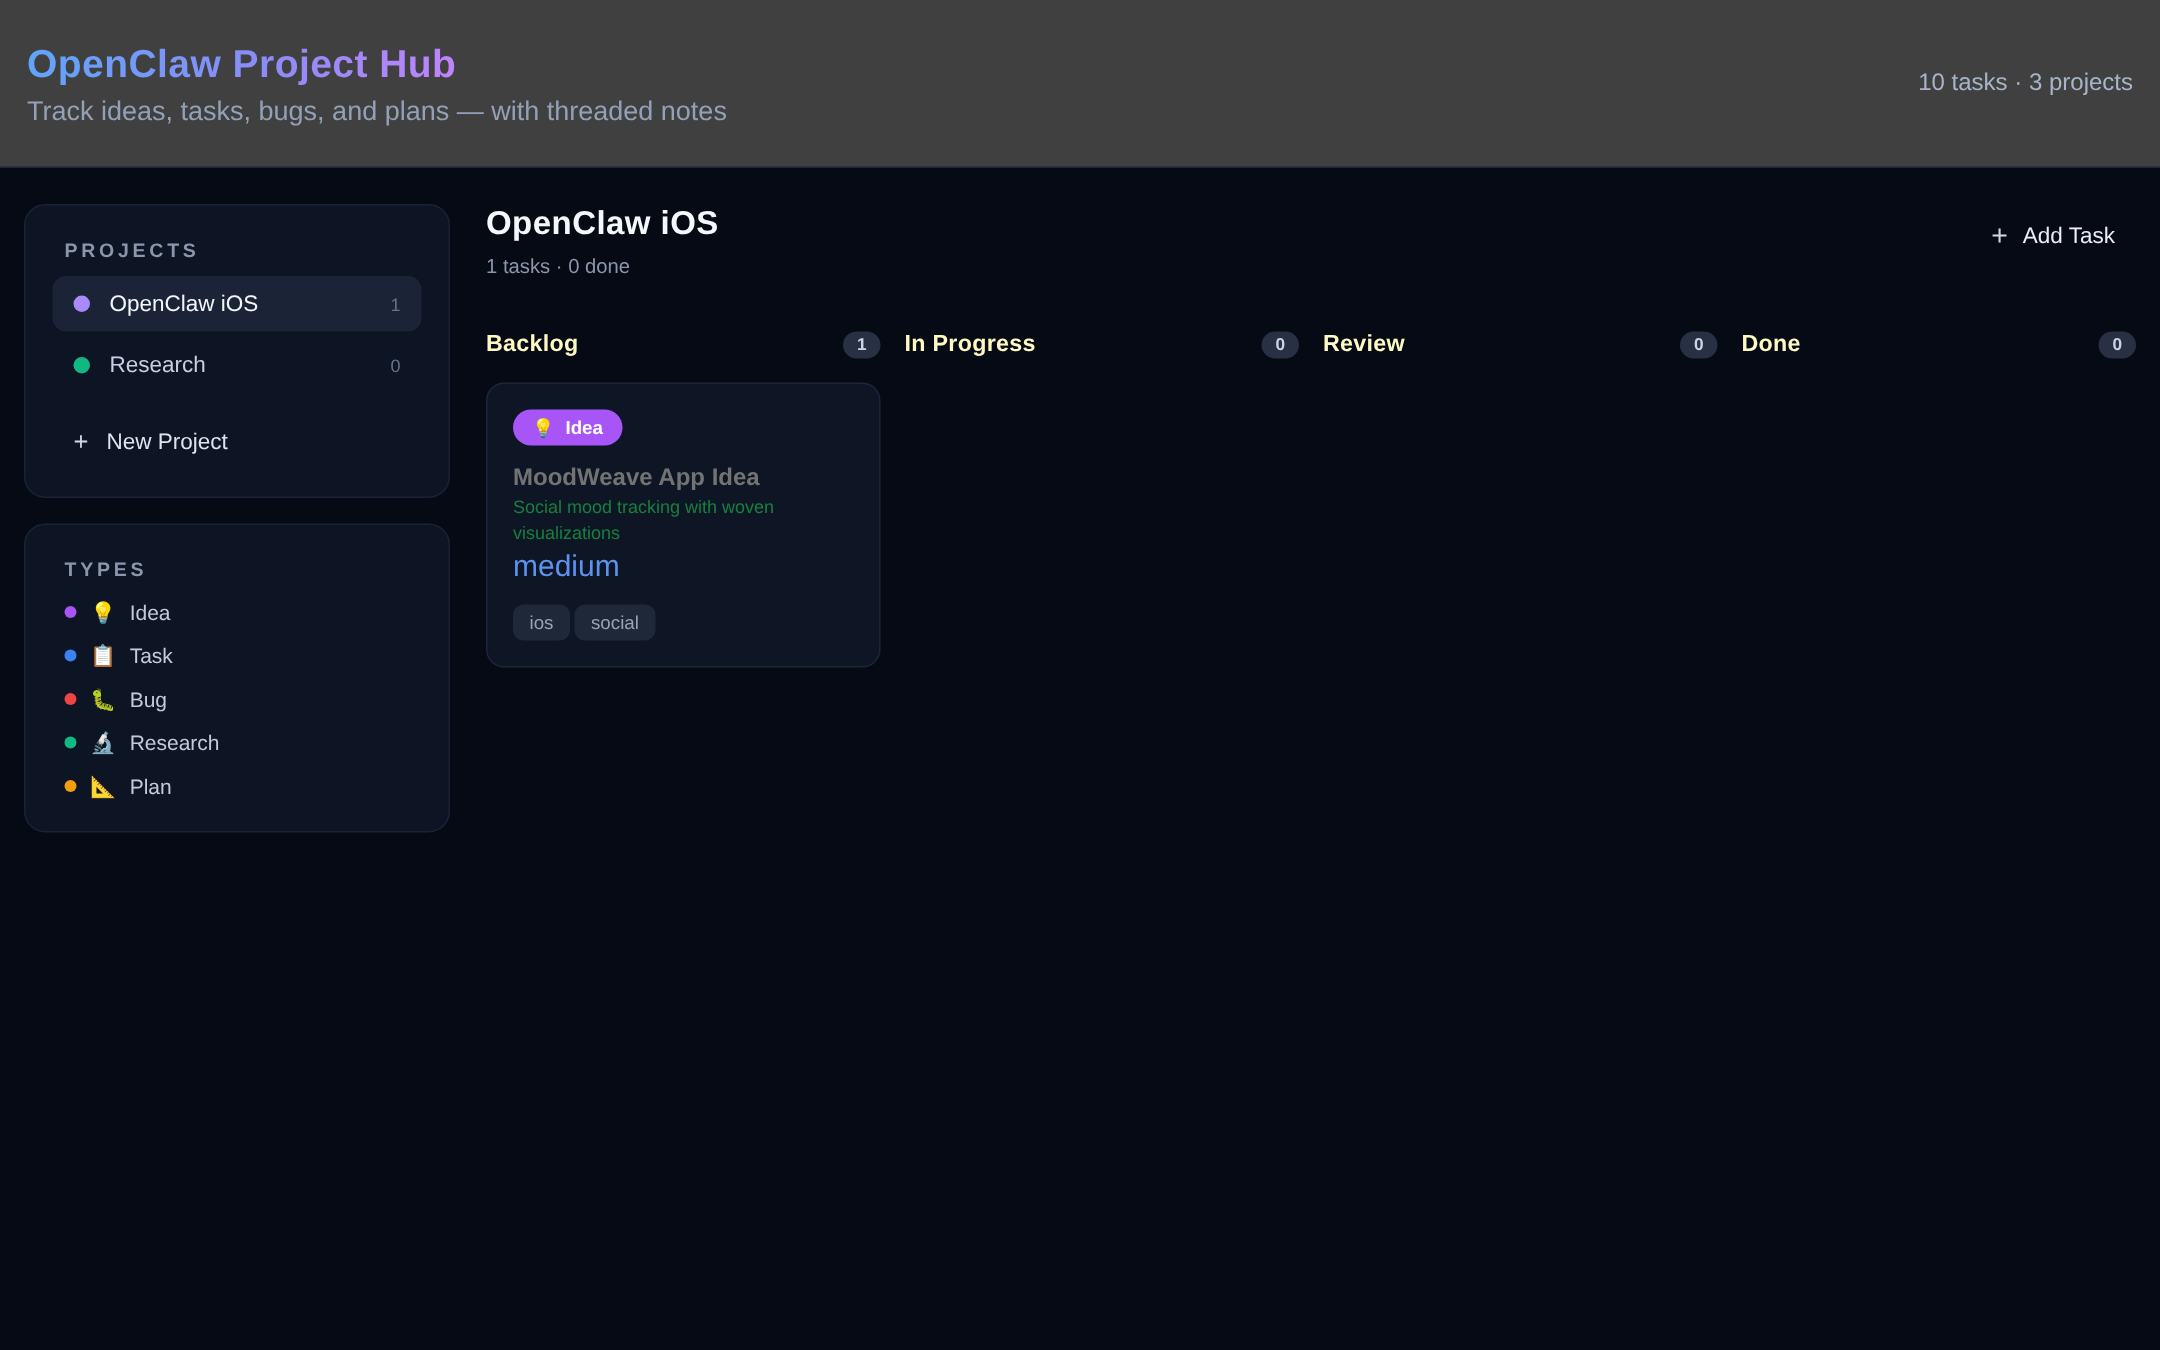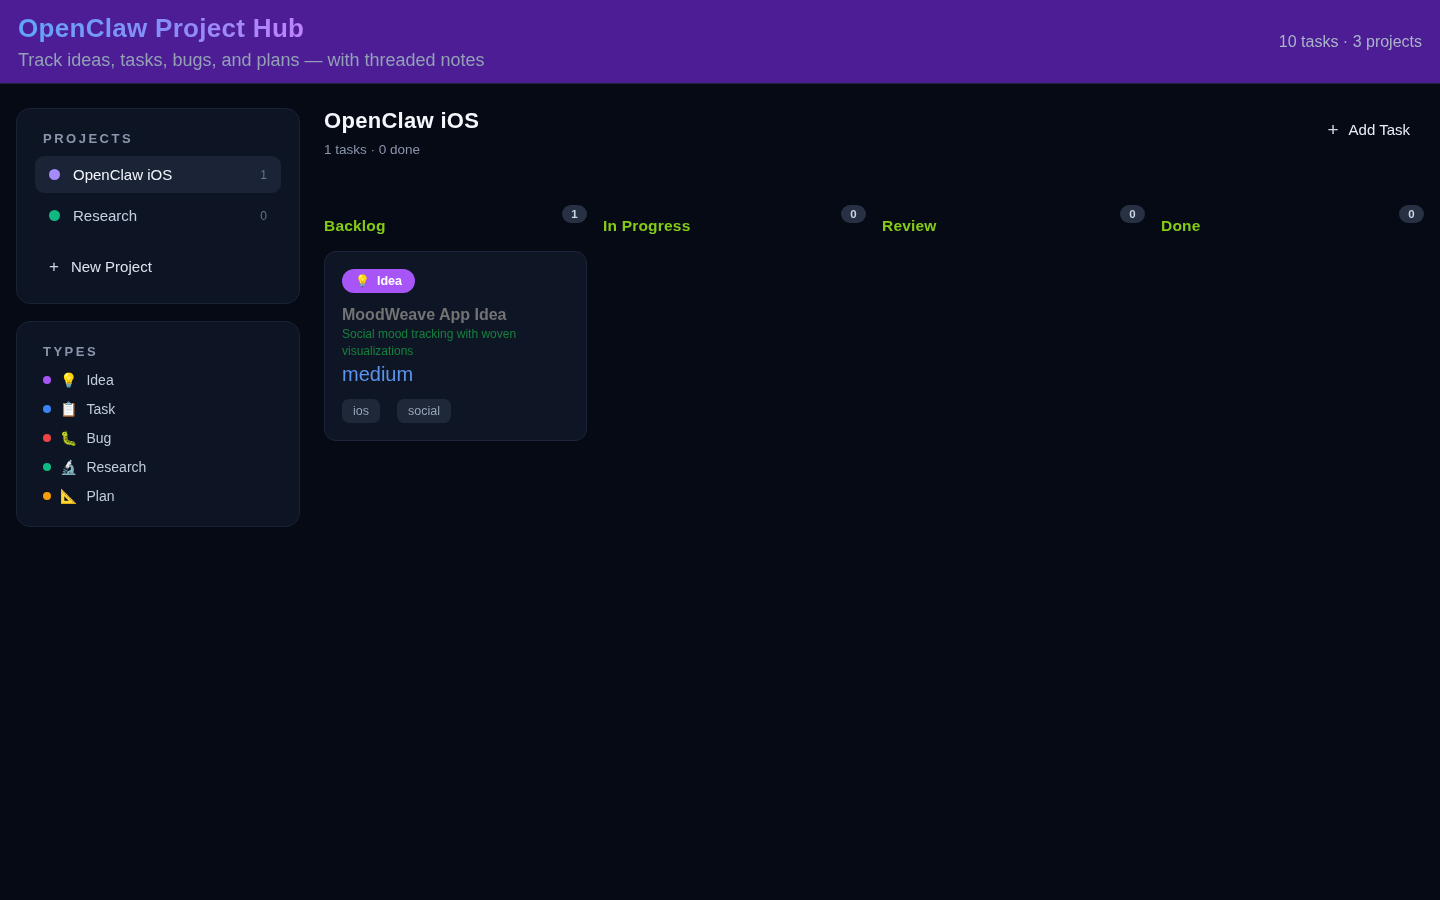--- a/index.html
+++ b/index.html
@@ -4,22 +4,22 @@
 <style>
   * { margin:0; padding:0; box-sizing:border-box; }
   html,body { width:1440px; height:900px; overflow:hidden; }
   body {
     background:#060a14;
     font-family:"Liberation Sans","DejaVu Sans",sans-serif;
     color:#e6ebf4;
   }
   
   .app-header {
-    height:84px;
-    background:#4c1d95;
+    height:112px;
+    background:#404040;
     border-bottom:1px solid #1d2539;
     display:flex;
     align-items:center;
     justify-content:space-between;
     padding:0 18px;
   }
   .app-title {
     font-size:26px;
     font-weight:800;
     letter-spacing:.3px;
@@ -75,21 +75,21 @@
   .add-task-btn {
     display:flex; align-items:center; gap:10px;
     margin-top:12px; margin-right:14px;
     background:none; border:none; cursor:pointer;
     font-family:inherit; font-size:15px; color:#e9eef6;
   }
   .add-task-btn .plus-glyph { font-size:19px; }
 
   .columns { display:grid; grid-template-columns:repeat(4,1fr); gap:16px; margin-top:36px; }
   .col-header { display:flex; align-items:center; justify-content:space-between; }
-  .col-name { font-size:15.5px; font-weight:700; color:#84cc16; letter-spacing:.2px;margin-top:24px; }
+  .col-name { font-size:15.5px; font-weight:700; color:#fef9c3; letter-spacing:.2px; }
   .col-count {
     background:#273143; color:#cbd5e4;
     font-size:11.5px; font-weight:600;
     border-radius:999px; padding:3px 9px; min-width:25px; text-align:center;
   }
 
   .task-card {
     margin-top:16px;
     background:#0e1626;
     border:1px solid #1d2639;
@@ -99,21 +99,21 @@
   }
   .type-badge {
     display:inline-flex; align-items:center; gap:7px;
     border-radius:999px; padding:5px 13px;
     color:#ffffff; font-size:12.5px; font-weight:700;
   }
   .type-badge .badge-emoji { font-size:12px; line-height:1; }
   .card-title { margin-top:13px; font-size:16px; font-weight:700; color:#737373; }
   .card-desc { margin-top:2px; font-size:12px; color:#15803d; line-height:1.45; max-width:218px; }
   .card-priority { margin-top:2px; font-size:20px; }
-  .card-tags { margin-top:13px; display:flex; gap:17px; }
+  .card-tags { margin-top:13px; display:flex; gap:3px; }
   .tag {
     background:#1f2839; color:#98a3b8;
     font-size:12.5px; padding:5px 11px; border-radius:7px;
   }
 </style>
 </head>
 <body>
 
 <header class="app-header">
   <div>

